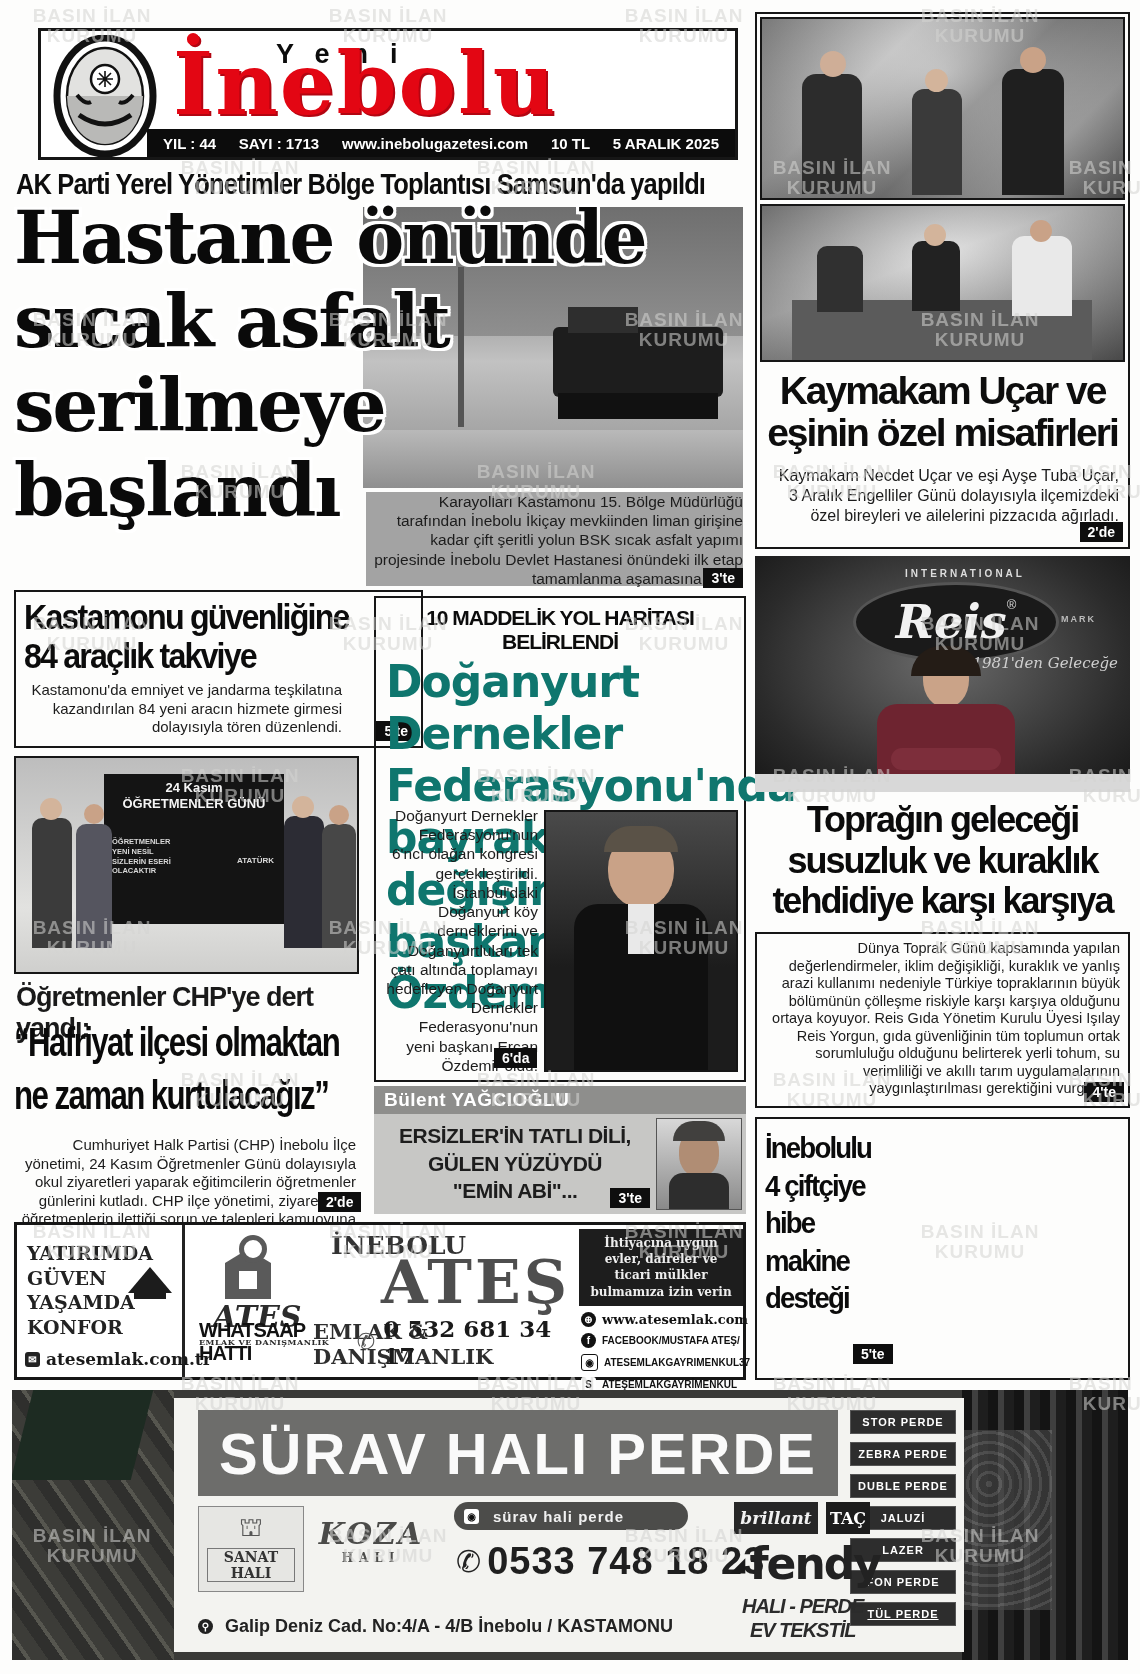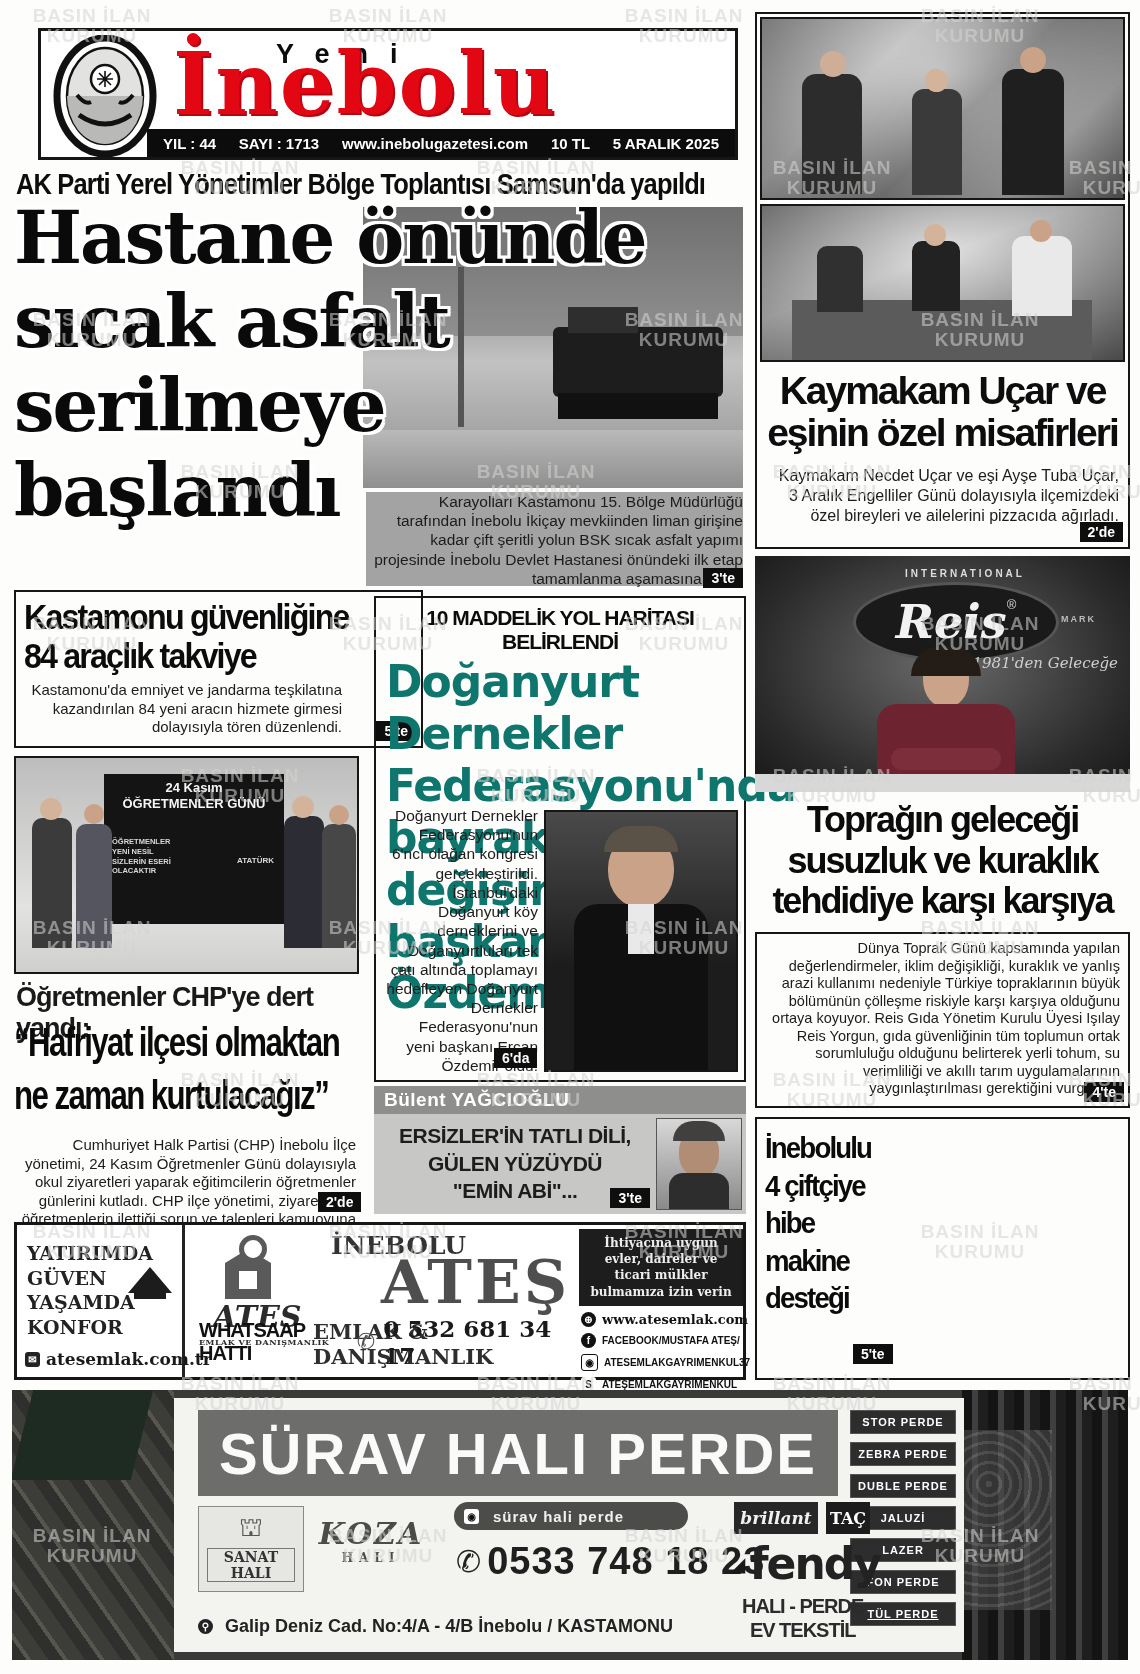--- a/index.html
+++ b/index.html
@@ -315,21 +315,21 @@
         <span>brillant</span>
       </div>
       <div class="abs serif" style="left:652px;top:104px;width:44px;height:32px;background:#1c1c1c;color:#fff;font-weight:bold;font-size:16px;
                   display:flex;align-items:center;justify-content:center;">
         <span>TAÇ</span>
       </div>
       <div class="abs" style="left:556px;top:140px;display:flex;align-items:center;gap:4px;">
         <span style="font-size:20px;color:#1a1a1a;">◢</span>
         <span style="font:bold 44px 'DejaVu Sans',sans-serif;color:#222;letter-spacing:-2px;">fendy</span>
       </div>
-      <div class="abs cond pre" style="left:568px;top:196px;font-size:20px;color:#2b2b2b;text-align:center;line-height:1.2;">HALI - PERDE
+      <div class="abs cond pre" style="left:568px;top:196px;font-size:20px;color:#2b2b2b;text-align:center;line-height:1.2;font-style:italic;">HALI - PERDE
 EV TEKSTİL</div>
 
       <div class="abs" style="left:24px;top:218px;display:flex;align-items:center;gap:6px;">
         <span class="ci" style="background:#222;">⚲</span>
         <span class="cond" style="font-size:18px;color:#222;letter-spacing:0;">Galip Deniz Cad. No:4/A - 4/B İnebolu / KASTAMONU</span>
       </div>
     </div>
   </div>
 
   <div id="wm-layer">

